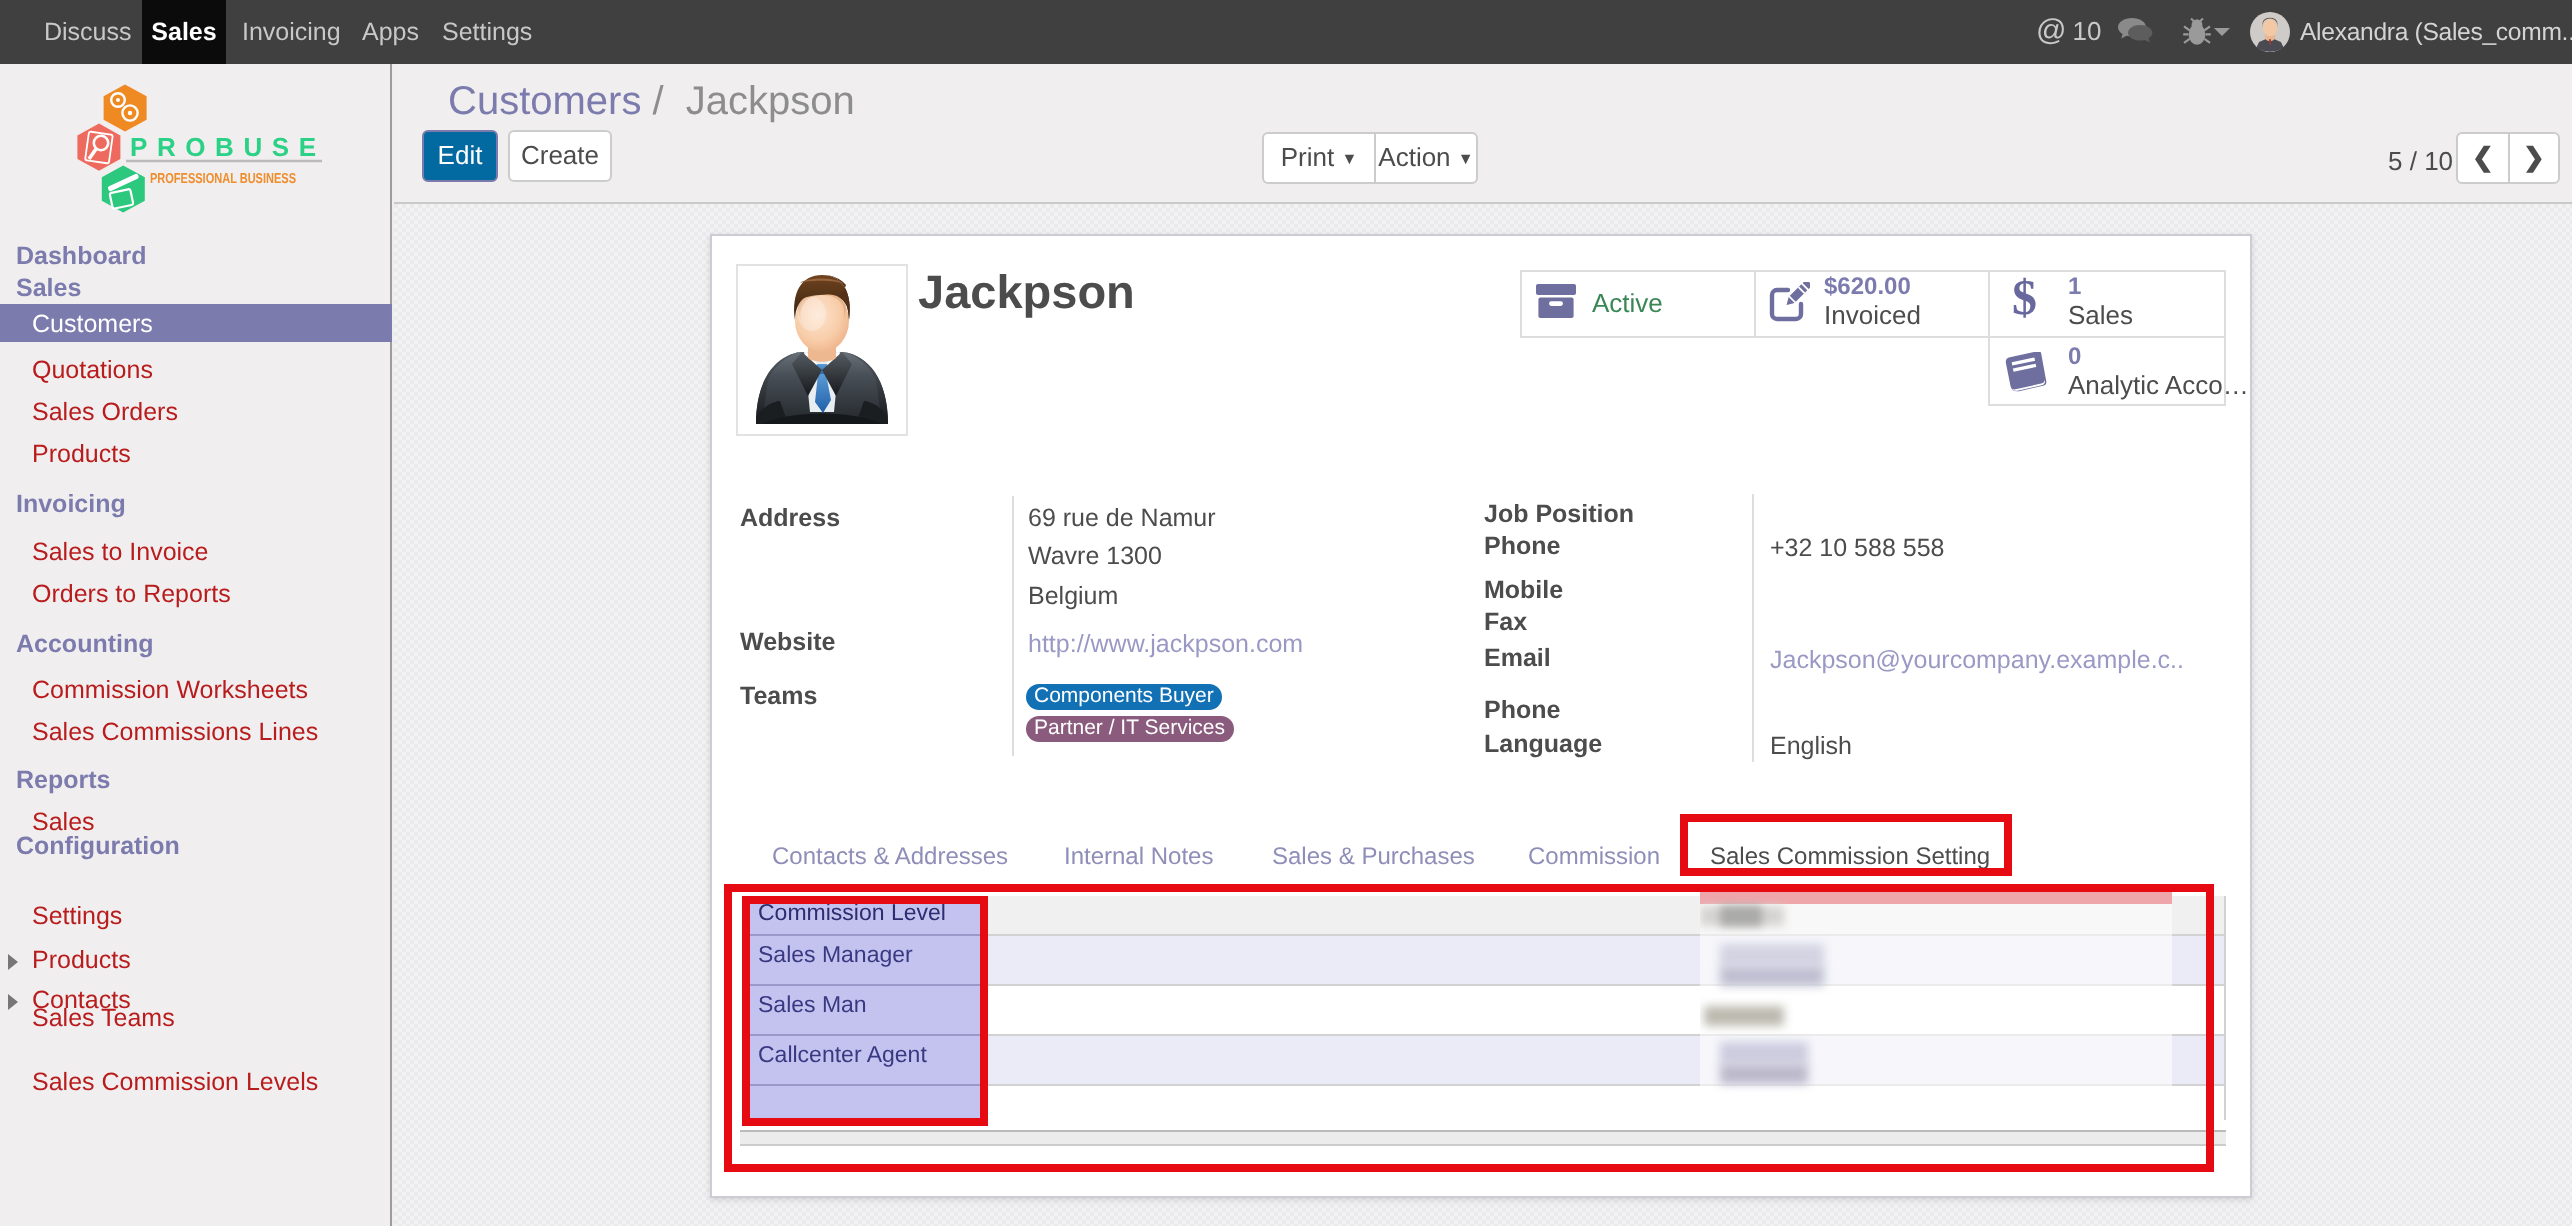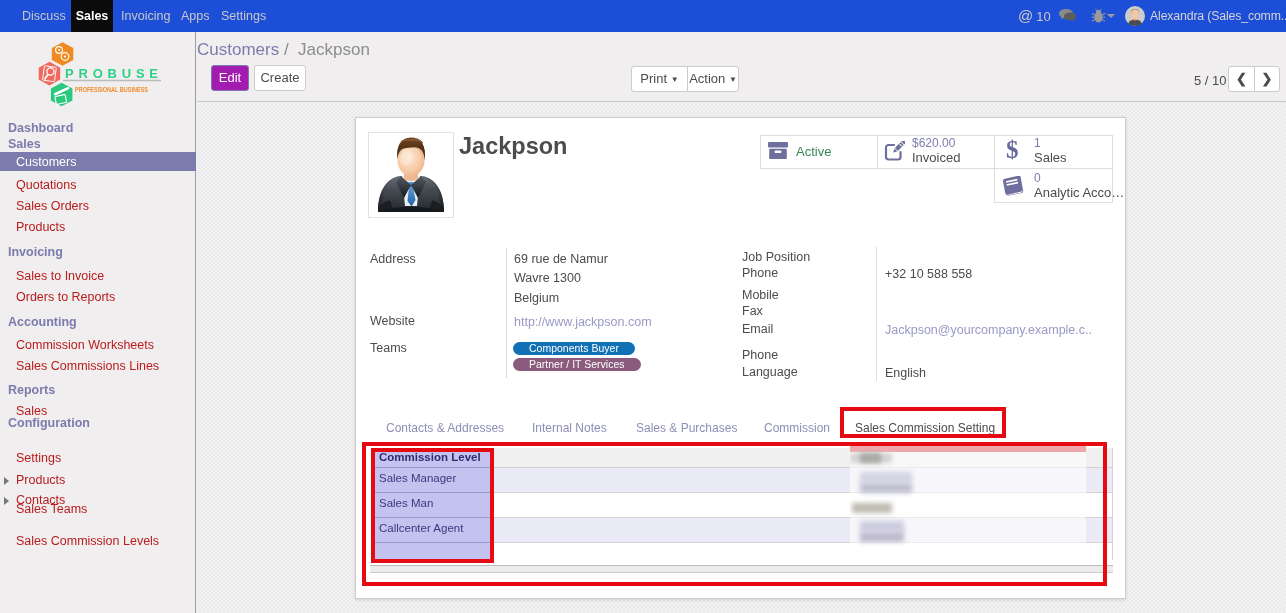--- a/index.html
+++ b/index.html
@@ -1,43 +1,43 @@
 <!DOCTYPE html>
 <html><head>
 <meta charset="utf-8">
 <style>
 html,body{margin:0;padding:0}
 body{width:1286px;height:613px;overflow:hidden;font-family:"Liberation Sans",sans-serif;background:#eee;position:relative}
-.topbar{position:absolute;left:0;top:0;width:1286px;height:32px;background:#1d4ed8;color:#c8c8c8;font-size:12.5px}
+.topbar{position:absolute;left:0;top:0;width:1286px;height:32px;background:#404040;color:#c8c8c8;font-size:12.5px}
 .tmenu{position:absolute;top:0;height:32px;line-height:32px;padding:0 11px}
 .tmenu.active{background:#0b0b0b;color:#fff;font-weight:bold}
 .sidebar{position:absolute;left:0;top:32px;width:196px;height:581px;background:#f0eeef;border-right:1px solid #9d9d9d;box-sizing:border-box}
 .shead{position:absolute;left:8px;color:#7c7bad;font-weight:bold;font-size:12.5px}
 .sitem{position:absolute;left:16px;color:#b91c1c;font-size:12.5px;white-space:nowrap}
 .sel{position:absolute;left:0;width:196px;height:19px;background:#7c7bad}
 .sel span{position:absolute;left:16px;top:2.5px;color:#fff;font-size:12.5px}
 .caret-r{position:absolute;width:0;height:0;border-top:4px solid transparent;border-bottom:4px solid transparent;border-left:5px solid #777}
 .cp{position:absolute;left:197px;top:32px;width:1089px;height:70px;background:#f0eeef;border-bottom:1px solid #c9c9c9;box-sizing:border-box}
-.breadcrumb{position:absolute;left:0;top:8px;font-size:17px}
+.breadcrumb{position:absolute;left:27px;top:8px;font-size:20px}
 .breadcrumb a{color:#7c7bad;text-decoration:none}
 .breadcrumb .cur{color:#8d8d8d}
 .btn{display:inline-block;box-sizing:border-box;font-size:13px;border:1px solid #ccc;border-radius:3px;background:#fff;color:#4c4c4c;text-align:center;line-height:24px;height:26px}
-.btn-primary{background:#a21caf;border-color:#7c7bad;color:#fff}
+.btn-primary{background:#0369a1;border-color:#7c7bad;color:#fff}
 .content{position:absolute;left:197px;top:102px;width:1089px;height:511px;background-color:#eaeaec;background-image:linear-gradient(45deg,#f2f2f3 25%,transparent 25%,transparent 75%,#f2f2f3 75%),linear-gradient(45deg,#f2f2f3 25%,transparent 25%,transparent 75%,#f2f2f3 75%);background-position:0 0,2px 2px;background-size:4px 4px}
 .card{position:absolute;left:158px;top:15px;width:771px;height:482px;background:#fff;border:1px solid #ccccd4;box-sizing:border-box;box-shadow:0 1px 3px rgba(0,0,0,.12)}
 .avatar{position:absolute;left:12px;top:14px;width:84px;height:84px;border:1px solid #e2e2e2;background:#fff}
 .h1{position:absolute;left:103px;top:15px;font-size:23.5px;font-weight:bold;color:#4c4c4c}
 .statbox{position:absolute;box-sizing:border-box;border:1px solid #ddd;background:#fff}
-.stat-val{color:#7c7bad;font-weight:normal;font-size:12px;line-height:13px}
+.stat-val{color:#7c7bad;font-weight:bold;font-size:12px;line-height:13px}
 .stat-lab{color:#4c4c4c;font-size:13px;line-height:15px}
-.glabel{position:absolute;font-weight:normal;font-size:12.5px;color:#4c4c4c}
+.glabel{position:absolute;font-weight:bold;font-size:12.5px;color:#4c4c4c}
 .gval{position:absolute;font-size:12.5px;color:#4c4c4c;white-space:nowrap}
 .glink{color:#9a99c5}
 .vsep{position:absolute;width:1px;background:#ddd}
-.pill{position:absolute;border-radius:8px;color:#fff;font-size:10.5px;line-height:13px;padding:0 16px;height:13px}
+.pill{position:absolute;border-radius:8px;color:#fff;font-size:10.5px;line-height:13px;padding:0 4px;height:13px}
 .tab{position:absolute;top:303px;font-size:12px;color:#8e8eb8;white-space:nowrap}
 .tab.on{color:#4c4c4c}
 .redbox{position:absolute;border:4px solid #e60b12;box-sizing:border-box}
 .pcol{position:absolute;background:#c4c2ef}
 .ptxt{position:absolute;font-size:11.5px;color:#393982;white-space:nowrap}
 </style>
 </head>
 <body>
 
 <div class="topbar">
@@ -261,21 +261,21 @@
     <div style="position:absolute;left:0;top:44px;width:741px;border-top:1px solid #d2d2d2"></div>
     <div style="position:absolute;left:0;top:69px;width:741px;border-top:1px solid #d2d2d2"></div>
     <div style="position:absolute;left:0;top:94px;width:741px;border-top:1px solid #d2d2d2"></div>
 
     <div class="pcol" style="left:0;top:0;width:119px;height:112px"></div>
     <div style="position:absolute;left:0;top:19px;width:119px;border-top:1px solid #9a99c9"></div>
     <div style="position:absolute;left:0;top:44px;width:119px;border-top:1px solid #9a99c9"></div>
     <div style="position:absolute;left:0;top:69px;width:119px;border-top:1px solid #9a99c9"></div>
     <div style="position:absolute;left:0;top:94px;width:119px;border-top:1px solid #9a99c9"></div>
     <div style="position:absolute;left:740px;top:0;height:112px;border-left:1px solid #d2d2d2"></div>
-    <div class="ptxt" style="left:7px;top:3px;font-weight:bold;color:#2d2d70">Commission Level</div>
+    <div class="ptxt" style="left:7px;top:3px;font-weight:normal;color:#2d2d70">Commission Level</div>
     <div class="ptxt" style="left:7px;top:24px">Sales Manager</div>
     <div class="ptxt" style="left:7px;top:49px">Sales Man</div>
     <div class="ptxt" style="left:7px;top:74px">Callcenter Agent</div>
   </div>
 
   <div id="blur" style="position:absolute;left:494px;top:324px;width:236px;height:124px;overflow:hidden">
     <div style="position:absolute;left:0;top:10px;width:236px;height:114px;background:rgba(255,255,255,.55)"></div>
     <div style="position:absolute;left:0;top:0;width:236px;height:10px;background:#efa6aa"></div>
     <div style="position:absolute;left:0;top:11px;width:42px;height:10px;background:#d6d4d2;filter:blur(2px)"></div>
     <div style="position:absolute;left:10px;top:11px;width:21px;height:10px;background:#aaaaa8;filter:blur(2px)"></div>

